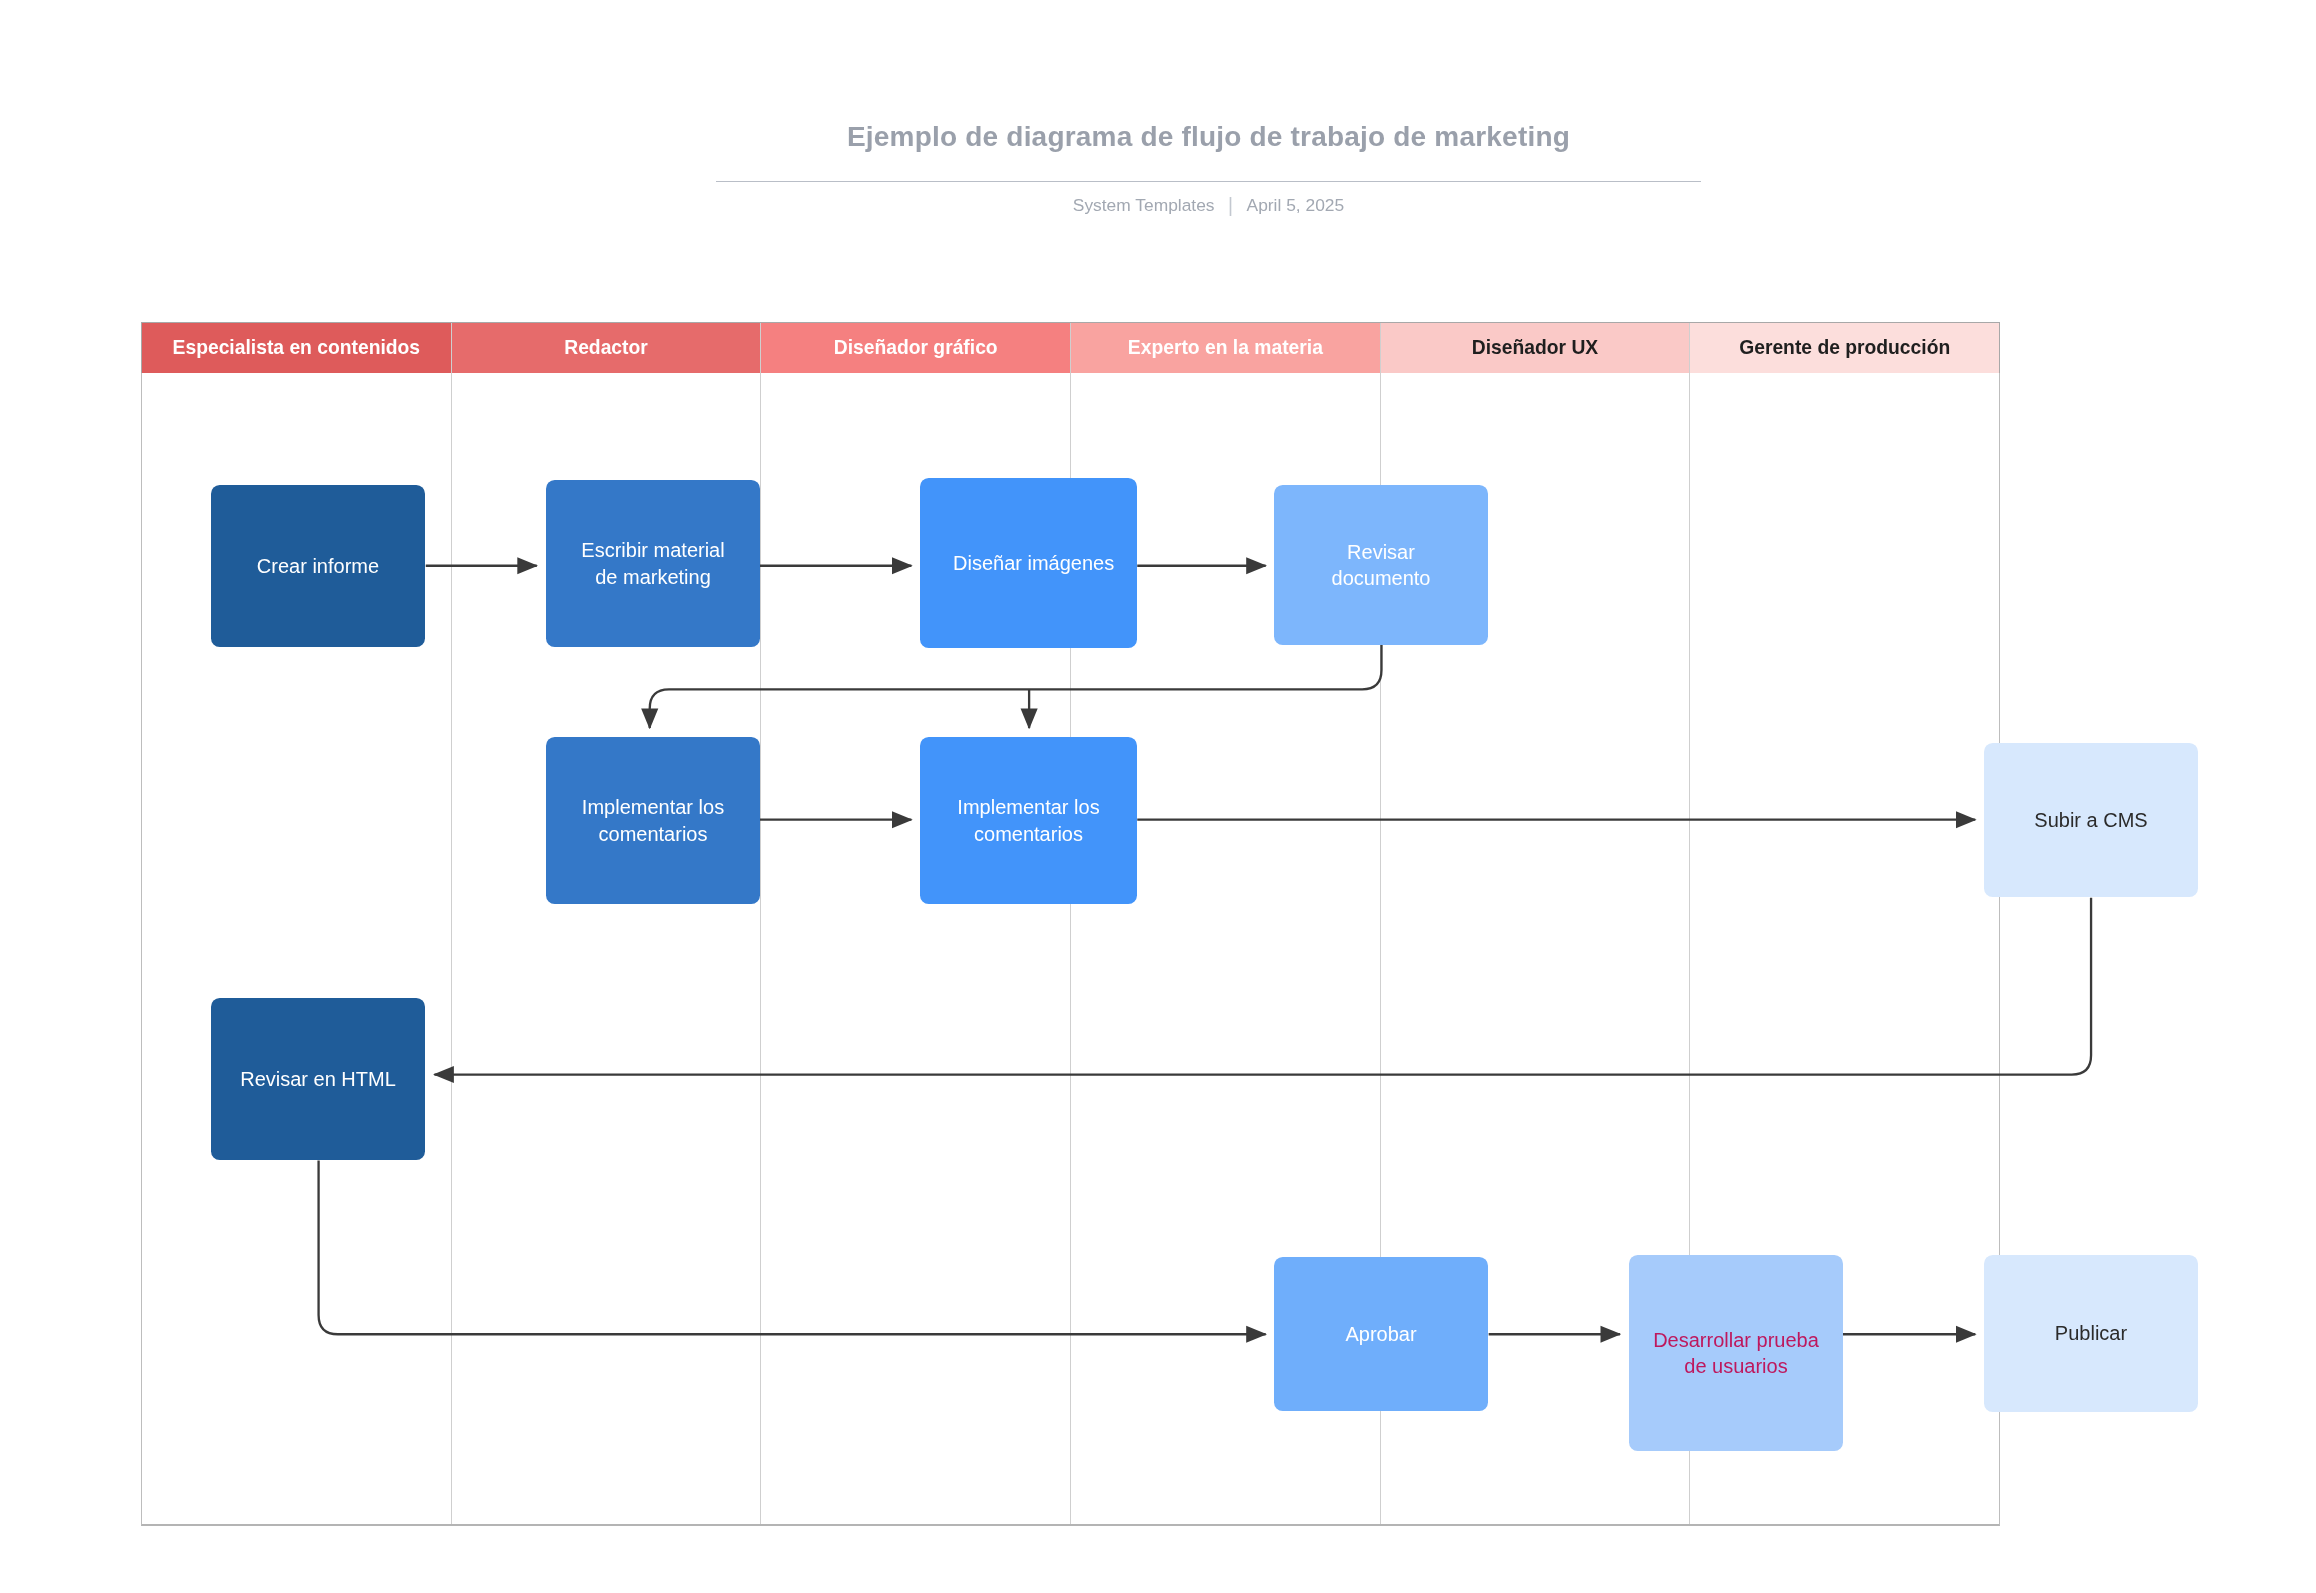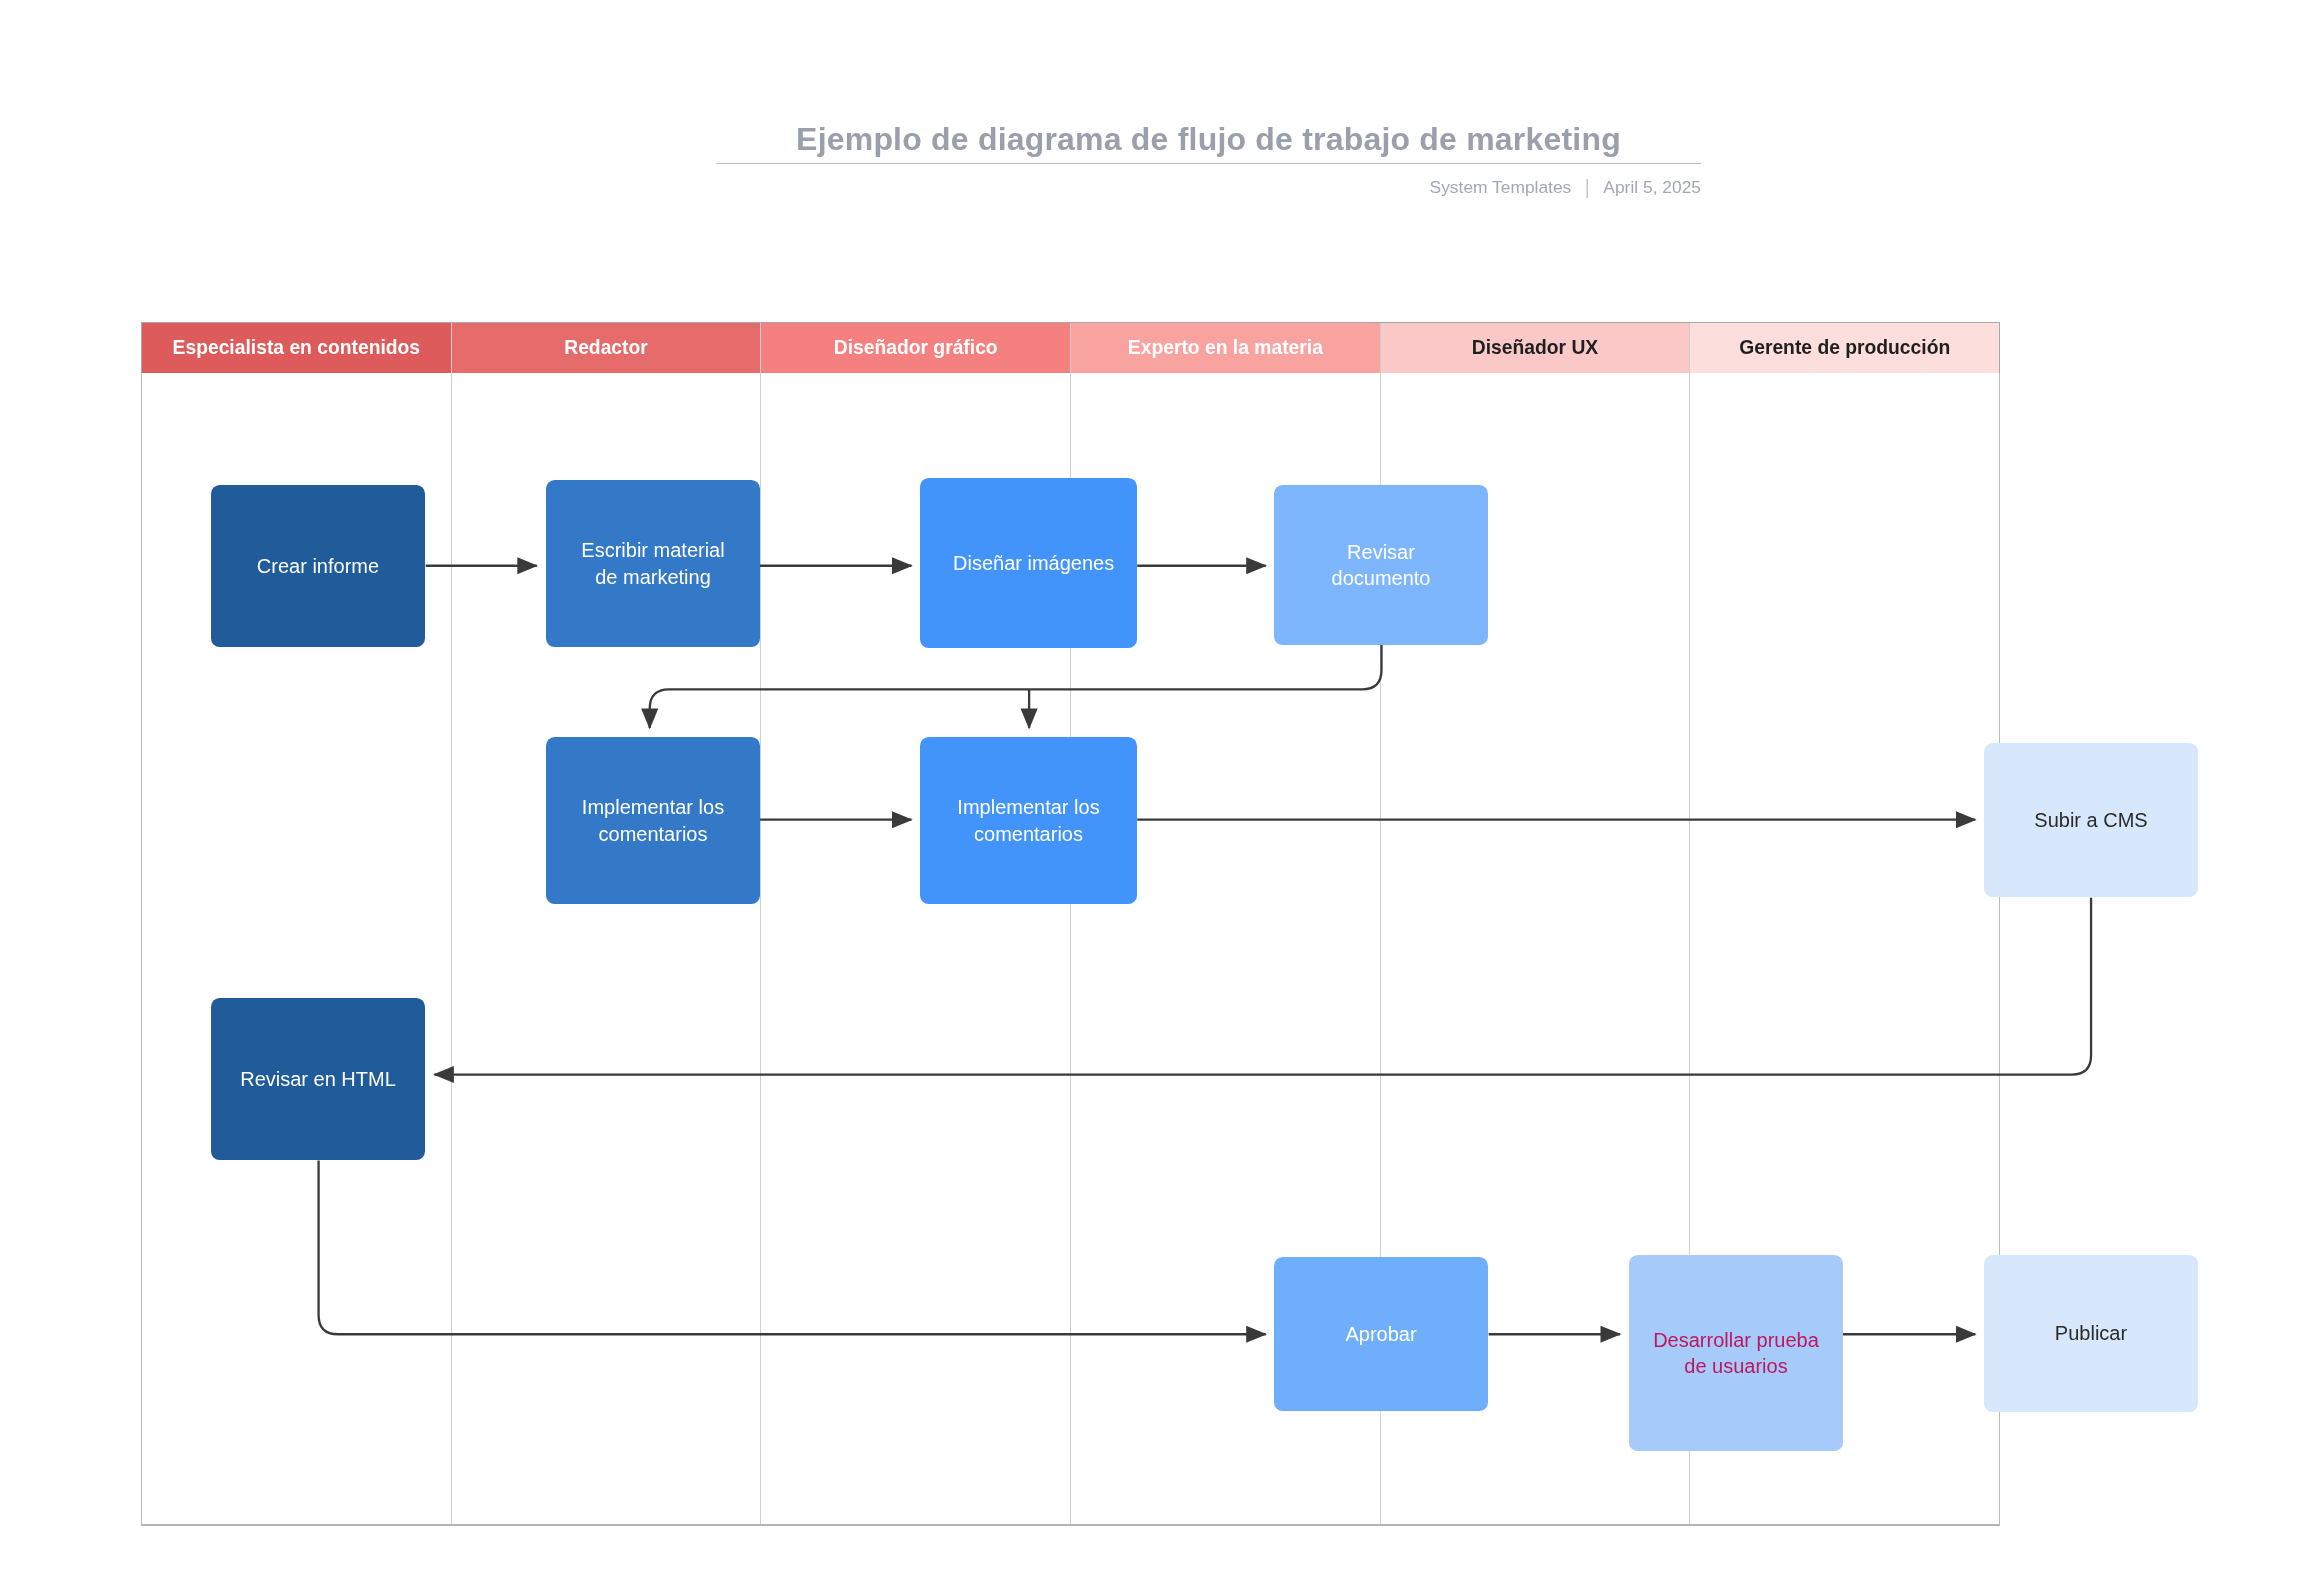--- a/index.html
+++ b/index.html
@@ -17,34 +17,34 @@
 
   
   #title-block {
     position: absolute;
     left: 716px;
     top: 121px;
     width: 985px;
     text-align: center;
   }
   #doc-title {
-    font-size: 32px;
+    font-size: 28px;
     font-weight: bold;
     color: #9aa0ab;
     letter-spacing: 0.2px;
     white-space: nowrap;
-    padding-bottom: 5px;
+    padding-bottom: 28px;
     border-bottom: 1.9px solid #b9bec7;
   }
   #doc-meta {
     margin-top: 12.6px;
     font-size: 17.4px;
     color: #a2a8b2;
     display: flex;
-    justify-content: flex-end;
+    justify-content: center;
     align-items: center;
     gap: 13.5px;
   }
   #doc-meta .sep {
     color: #c3c8d0;
     font-size: 19.3px;
   }
 
   
   #swimlane {

